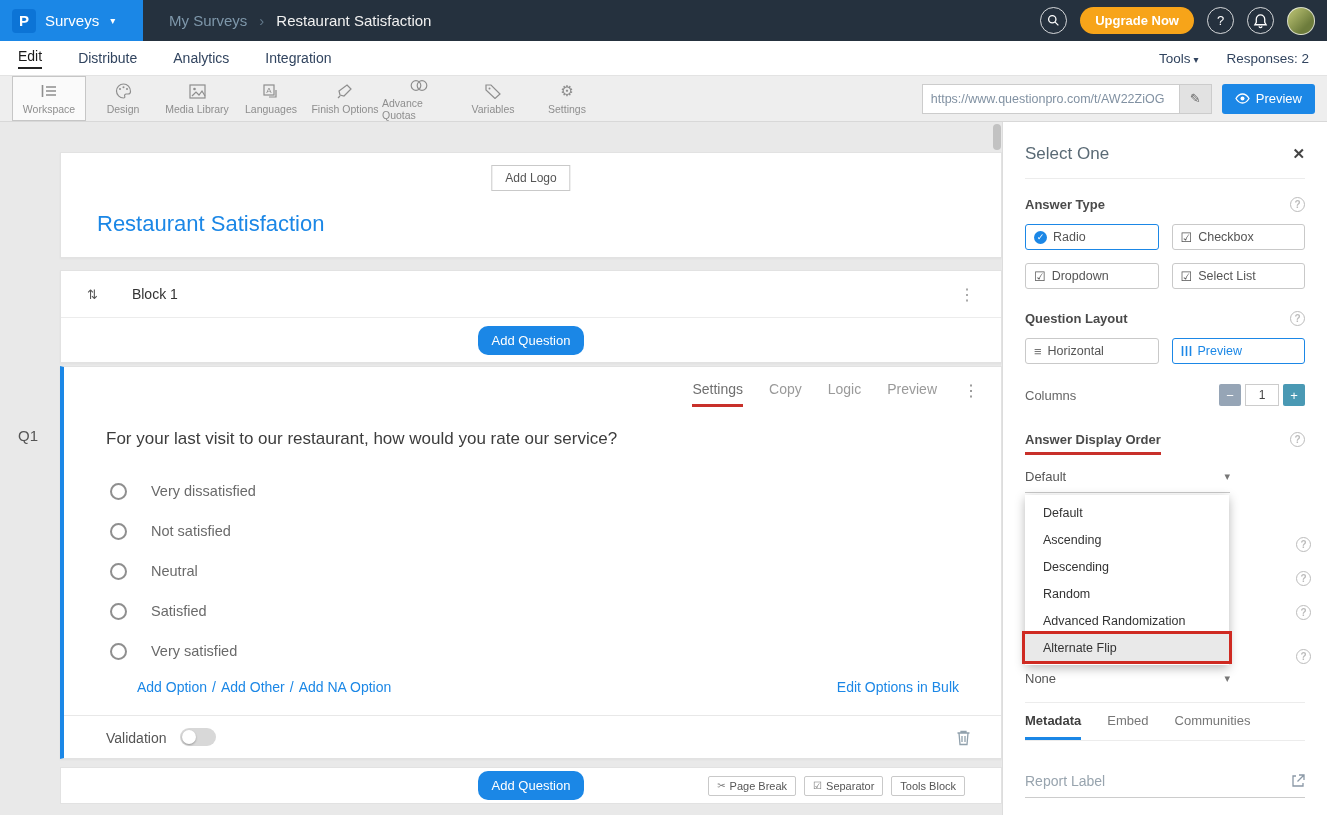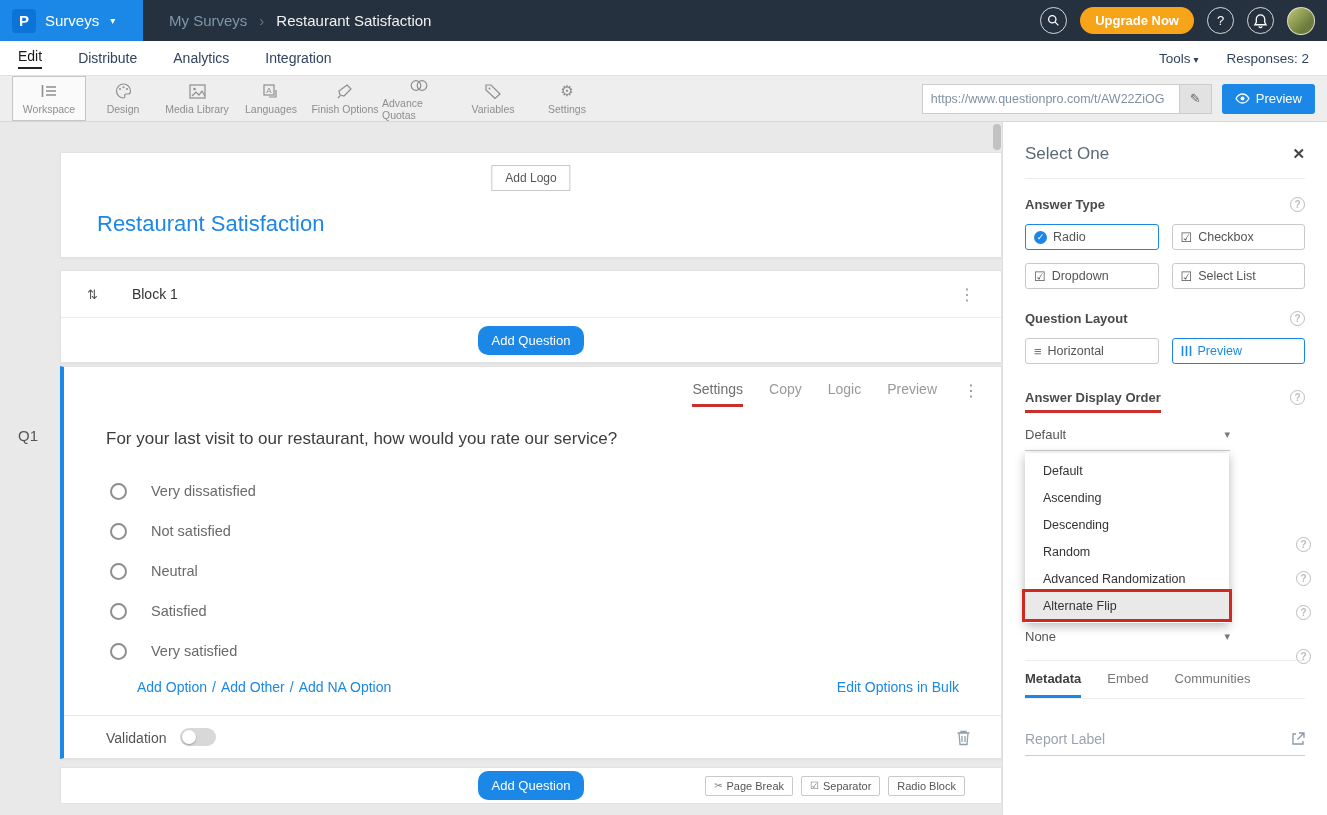--- a/index.html
+++ b/index.html
@@ -338,21 +338,21 @@
         <div class="footer-mini">
           <button class="mini-btn">
               <span class="mini-ic">✂</span>
               <span>Page Break</span>
             </button>
           <button class="mini-btn">
               <span class="mini-ic">☑</span>
               <span>Separator</span>
             </button>
           <button class="mini-btn">
-              <span>Radio Block</span>
+              <span>Tools Block</span>
             </button>
         </div>
       </div>
 
     </div>
   </div>
 
   <aside class="sidebar">
     <div class="sb-head">
       <span class="sb-title">Select One</span>
@@ -393,20 +393,28 @@
         <span>Horizontal</span>
       </button>
       <button class="sb-btn selected selected-text">
         <svg width="11" height="12" viewBox="0 0 11 12">
             <path d="M1.5 1v10M5.5 1v10M9.5 1v10" stroke="#1b87e6" stroke-width="1.6"></path>
           </svg>
         <span>Preview</span>
       </button>
     </div>
 
+    <div class="columns-row">
+      <span class="columns-label">Columns</span>
+      <div class="stepper">
+        <button class="step-btn step-minus">−</button>
+        <input class="col-value" value="1" style="">
+        <button class="step-btn step-plus">+</button>
+      </div>
+    </div>
 
     <div class="ado-row">
       <span class="sb-label red-underline">Answer Display Order</span>
       <span class="help">?</span>
     </div>
 
     <div class="select-wrap">
       <div class="select">
         <span>Default</span>
         <span class="sel-caret">▾</span>

